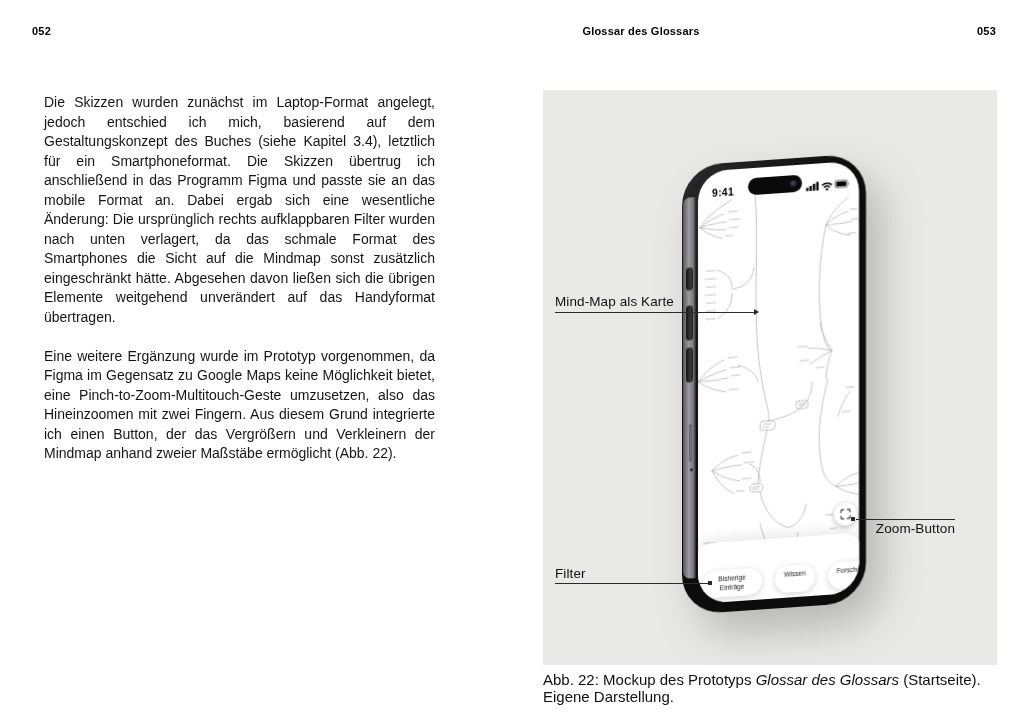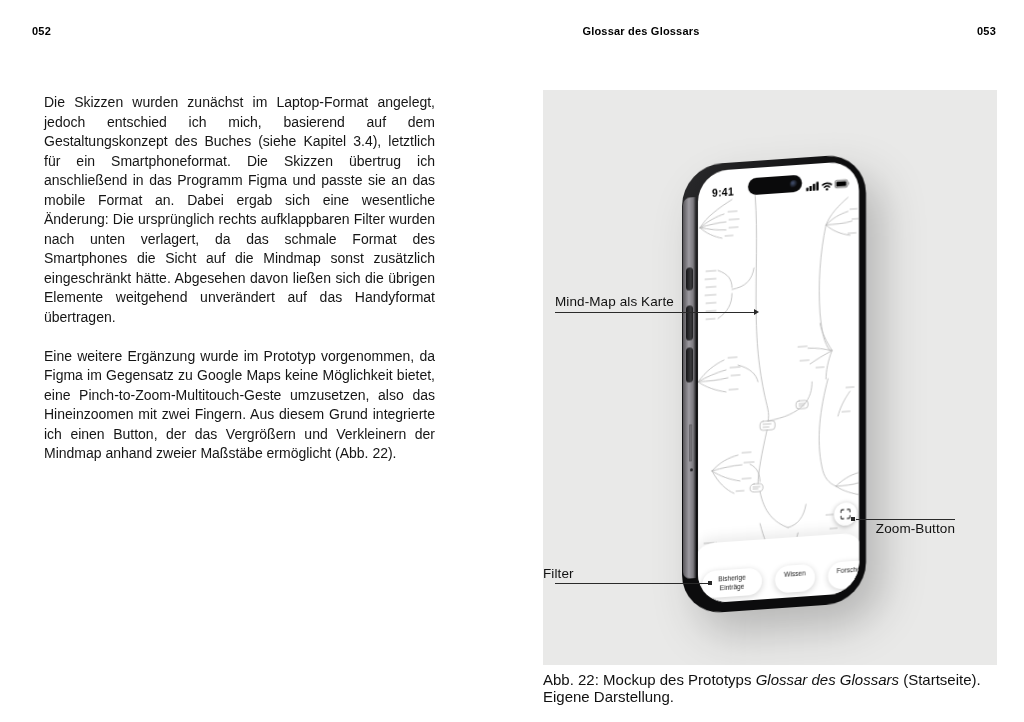--- a/index.html
+++ b/index.html
@@ -172,20 +172,20 @@
   </div>
 
   <div class="ann-label" style="left:12px;top:204px;">Mind-Map als Karte</div>
   <div class="ann-line" style="left:12px;top:222px;width:199px;"></div>
   <div class="ann-arrow" style="left:211px;top:219px;"></div>
 
   <div class="ann-label" style="right:42px;top:419px;margin-top:12px;">Zoom-Button</div>
   <div class="ann-line" style="left:313px;top:429px;width:99px;"></div>
   <div class="ann-dot" style="left:308px;top:427px;"></div>
 
-  <div class="ann-label" style="left:0;top:476px;">Filter</div>
+  <div class="ann-label" style="left:12px;top:476px;">Filter</div>
   <div class="ann-line" style="left:12px;top:493px;width:154px;"></div>
   <div class="ann-dot" style="left:165px;top:491px;"></div>
 </div>
 
 <div class="caption">
   <span>Abb. 22: Mockup des Prototyps </span><span class="it">Glossar des Glossars</span><span> (Startseite). Eigene Darstellung.</span>
 </div>
 
 </body></html>

